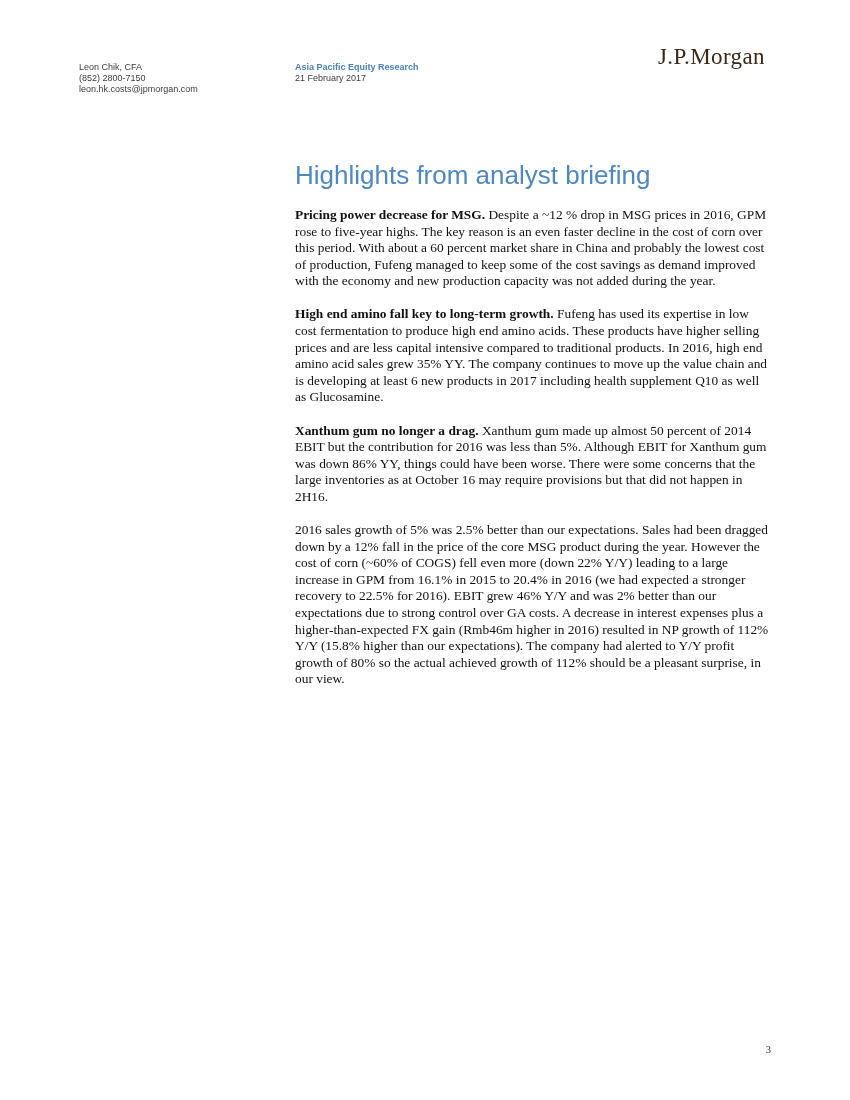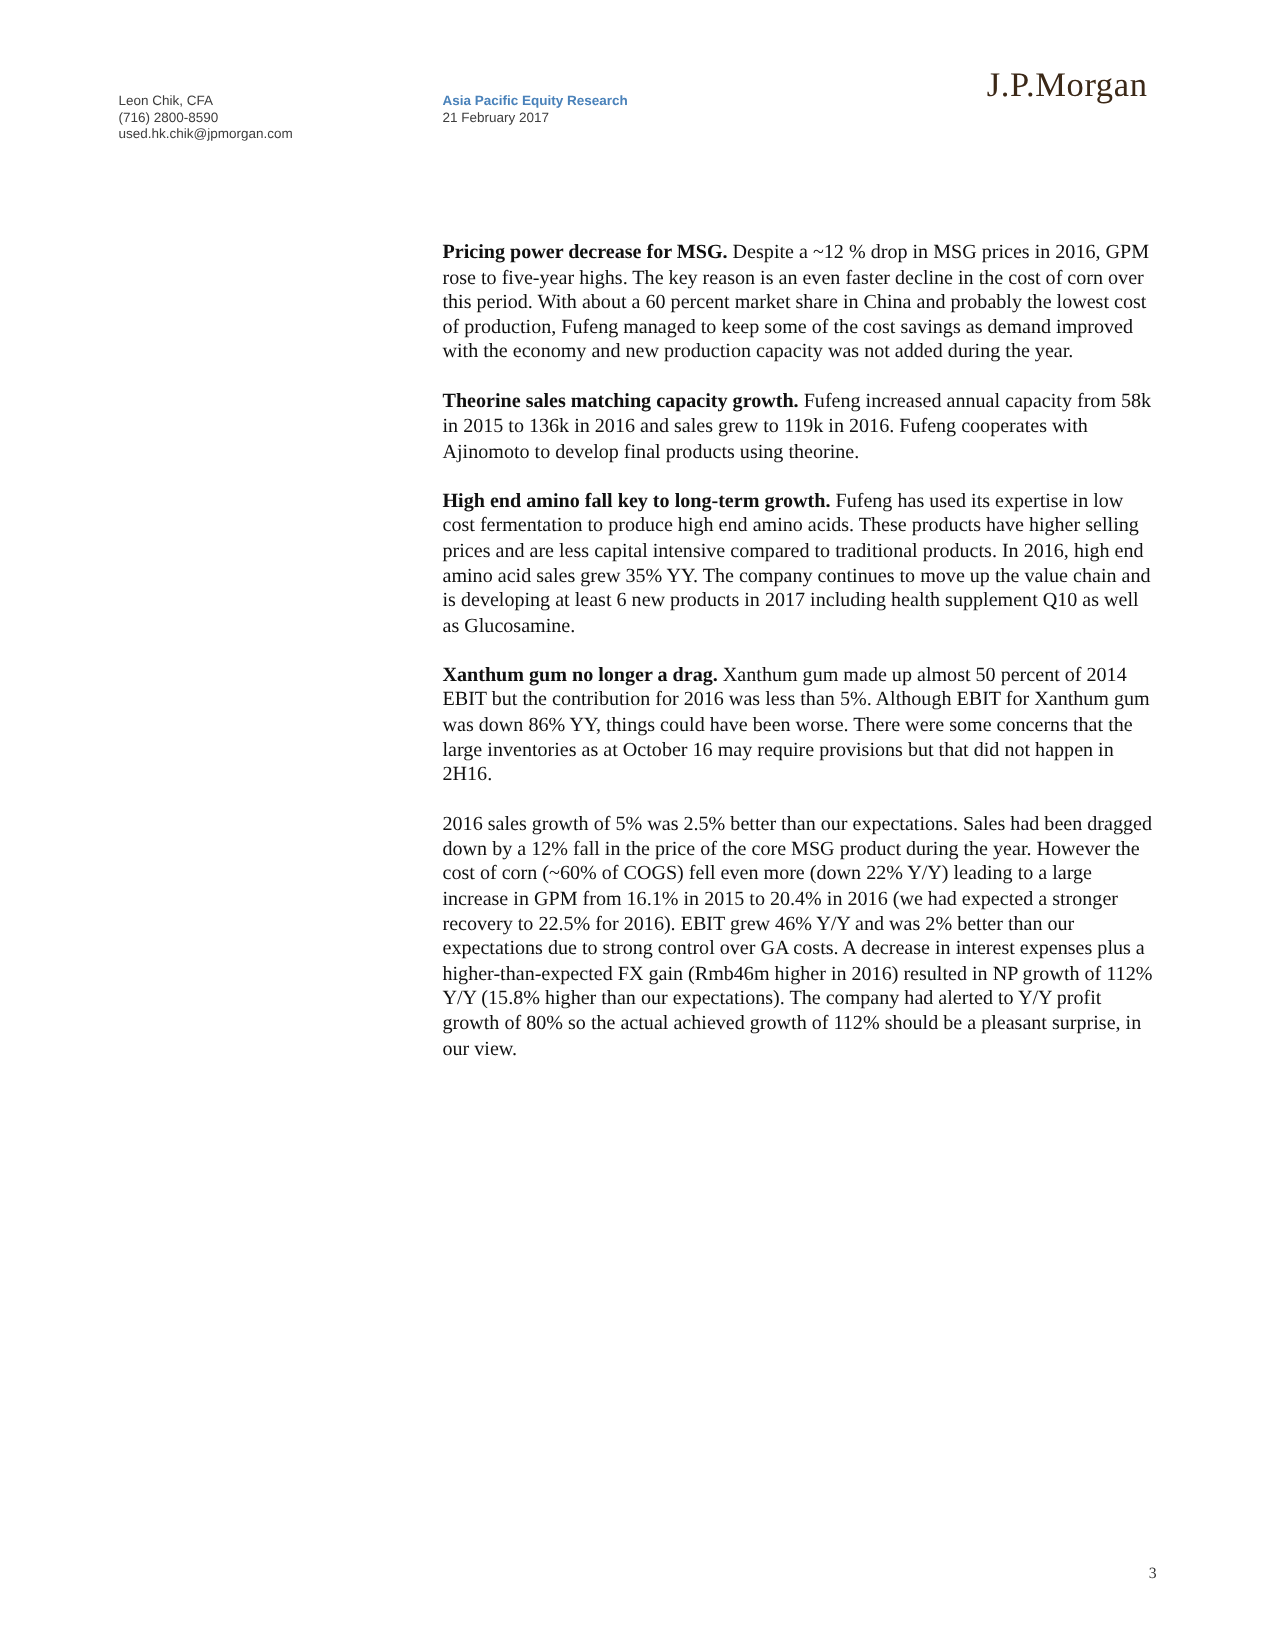--- a/index.html
+++ b/index.html
@@ -86,38 +86,37 @@
     color: #333333;
   }
 </style>
 </head>
 <body>
 
 <div class="page">
 
   <div class="contact-block">
     <div>Leon Chik, CFA</div>
-    <div>(716) 2800-8590</div>
-    <div>used.hk.chik@jpmorgan.com</div>
+    <div>(852) 2800-7150</div>
+    <div>leon.hk.costs@jpmorgan.com</div>
   </div>
 
   <div class="research-block">
     <div class="research-line">Asia Pacific Equity Research</div>
     <div class="date-line">21 February 2017</div>
   </div>
 
   <div class="logo">J.P.Morgan</div>
 
   <div class="content">
+    <h1 class="doc-title">Highlights from analyst briefing</h1>
 
     <p class="para"><b>Pricing power decrease for MSG.</b>
       <span>Despite a ~12 % drop in MSG prices in 2016, GPM rose to five-year highs. The key reason is an even faster decline in the cost of corn over this period. With about a 60 percent market share in China and probably the lowest cost of production, Fufeng managed to keep some of the cost savings as demand improved with the economy and new production capacity was not added during the year.</span></p>
 
-    <p class="para"><b>Theorine sales matching capacity growth.</b>
-      <span>Fufeng increased annual capacity from 58k in 2015 to 136k in 2016 and sales grew to 119k in 2016. Fufeng cooperates with Ajinomoto to develop final products using theorine.</span></p>
 
     <p class="para"><b>High end amino fall key to long-term growth.</b>
       <span>Fufeng has used its expertise in low cost fermentation to produce high end amino acids. These products have higher selling prices and are less capital intensive compared to traditional products. In 2016, high end amino acid sales grew 35% YY. The company continues to move up the value chain and is developing at least 6 new products in 2017 including health supplement Q10 as well as Glucosamine.</span></p>
 
     <p class="para"><b>Xanthum gum no longer a drag.</b>
       <span>Xanthum gum made up almost 50 percent of 2014 EBIT but the contribution for 2016 was less than 5%. Although EBIT for Xanthum gum was down 86% YY, things could have been worse. There were some concerns that the large inventories as at October 16 may require provisions but that did not happen in 2H16.</span></p>
 
 
     <p class="para">2016 sales growth of 5% was 2.5% better than our expectations. Sales had been dragged down by a 12% fall in the price of the core MSG product during the year. However the cost of corn (~60% of COGS) fell even more (down 22% Y/Y) leading to a large increase in GPM from 16.1% in 2015 to 20.4% in 2016 (we had expected a stronger recovery to 22.5% for 2016).  EBIT grew 46% Y/Y and was 2% better than our expectations due to strong control over GA costs. A decrease in interest expenses plus a higher-than-expected FX gain (Rmb46m higher in 2016) resulted in NP growth of 112% Y/Y (15.8% higher than our expectations). The company had alerted to Y/Y profit growth of 80% so the actual achieved growth of 112% should be a pleasant surprise, in our view.</p>
   </div>

